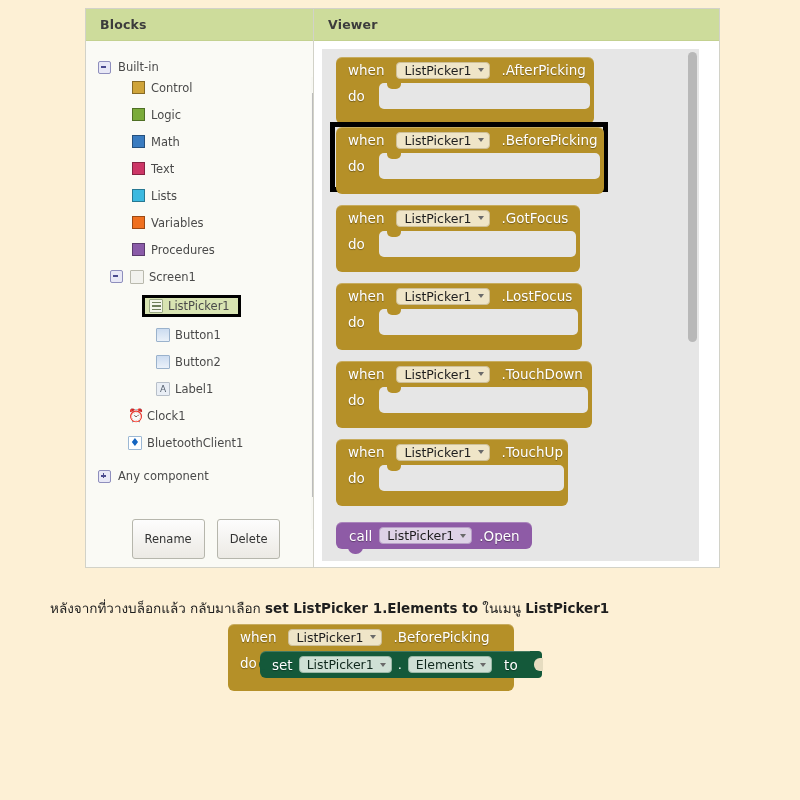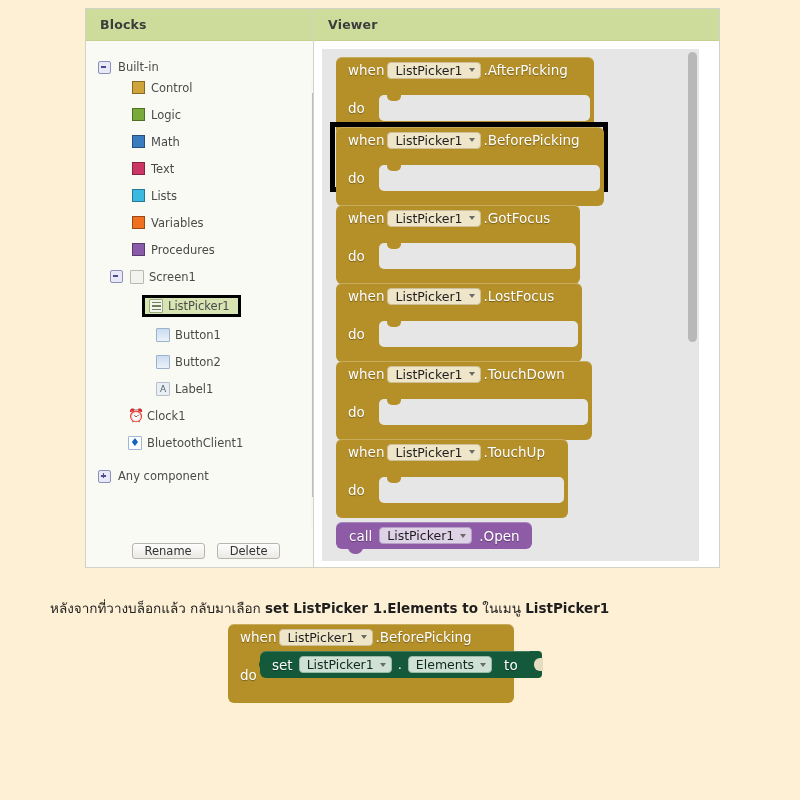--- a/index.html
+++ b/index.html
@@ -109,21 +109,21 @@
   }
   
   #tree-buttons{
     position:absolute;left:0;right:0;bottom:8px;
     display:flex;justify-content:center;gap:12px;
   }
   .tbtn{
     font-size:11.5px;color:#333;
     background:linear-gradient(#fdfdfd,#eceae4);
     border:1px solid #b6b6ac;border-radius:3px;
-    padding:0 12px;cursor:pointer;
+    padding:12px 12px;cursor:pointer;
     font-family:"DejaVu Sans","Liberation Sans",sans-serif;
   }
   
   #canvas{
     position:absolute;left:8px;top:40px;width:377px;height:512px;
     background:#e6e6e6;overflow:hidden;
     background-image:
       radial-gradient(circle, #d2d2d2 0.7px, transparent 0.7px);
     background-size:18px 18px;
   }
@@ -133,21 +133,21 @@
   }
   
   .ablock{position:absolute;}
   .blk-body{
     background:#b59028;border-radius:6px;
     box-shadow:inset 0 1px 0 rgba(255,255,255,.25);
     position:relative;
   }
   .blk-top{
     display:flex;align-items:center;height:26px;
-    padding:0 10px 12px 12px;gap:3px;
+    padding:0 10px 0 12px;gap:12px;
   }
   .blk-kw{
     color:#ffffff;font-size:13.5px;
     text-shadow:0 1px 1px rgba(0,0,0,.35);
   }
   .dd{
     display:inline-flex;align-items:center;gap:6px;
     background:#efe5c8;border-radius:4px;
     padding:1px 5px 1px 7px;height:17px;
     border:1px solid #cdbf99;box-sizing:border-box;

